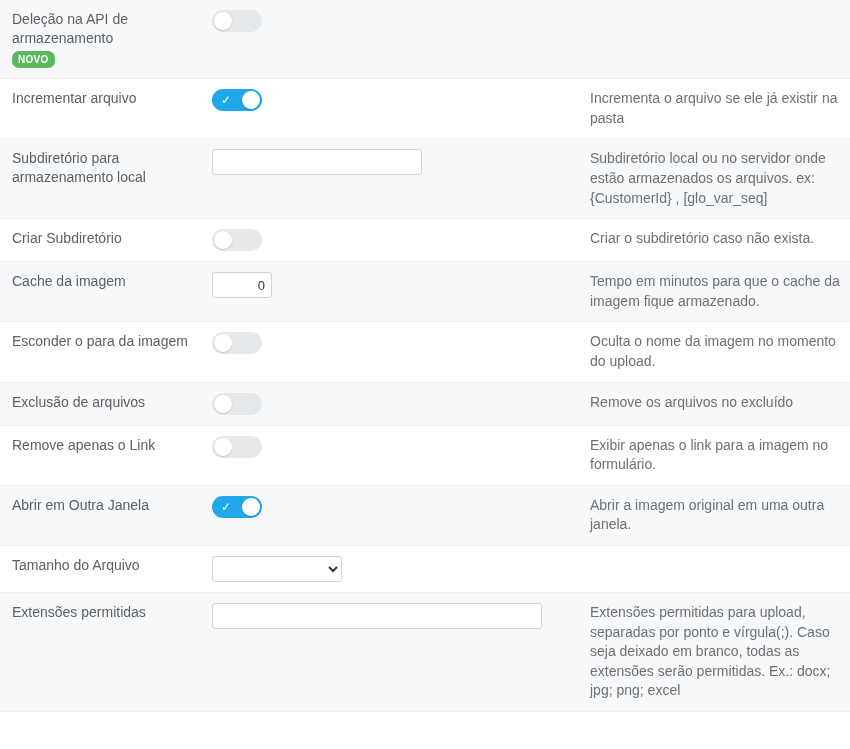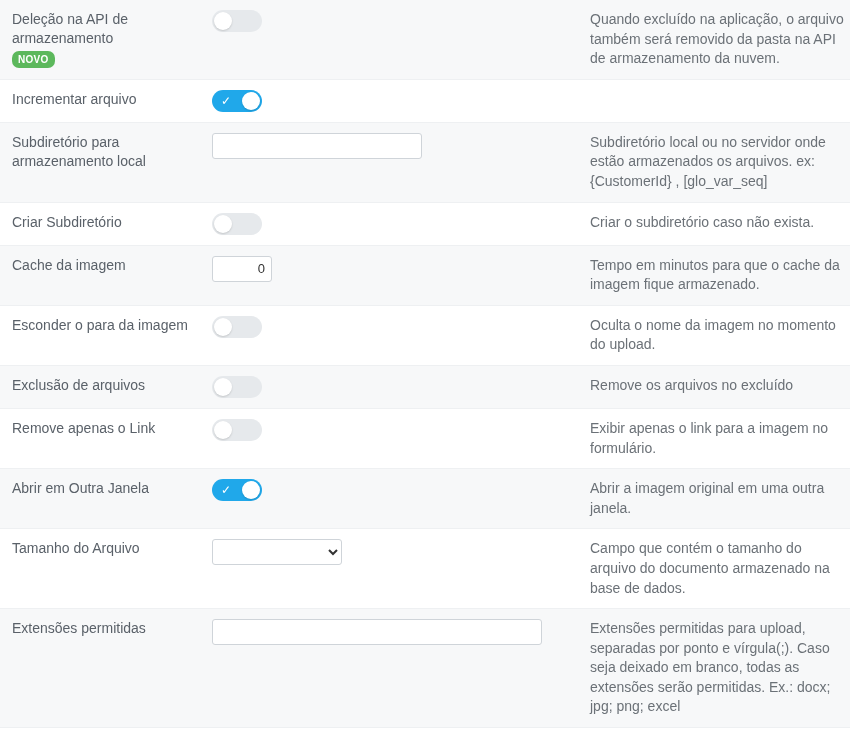--- a/index.html
+++ b/index.html
@@ -103,31 +103,31 @@
 <div class="row alt">
   <div class="col-label">
     <span>Deleção na API de armazenamento</span><br>
     <span class="badge">NOVO</span>
   </div>
   <div class="col-control">
     <div class="toggle">
       <span class="knob"></span>
     </div>
   </div>
-  <div class="col-desc">Quando excluído na aplicação, o arquivo também será removido da pasta na API de armazenamento da nuvem.</div>
 </div>
 
 <div class="row">
   <div class="col-label">Incrementar arquivo</div>
   <div class="col-control">
     <div class="toggle on">
       <span class="check">✓</span>
         <span class="knob"></span>
     </div>
   </div>
+  <div class="col-desc">Incrementa o arquivo se ele já existir na pasta</div>
 </div>
 
 <div class="row alt">
   <div class="col-label">Subdiretório para armazenamento local</div>
   <div class="col-control">
     <input type="text" class="text-input med" value="" style="">
   </div>
   <div class="col-desc">Subdiretório local ou no servidor onde estão armazenados os arquivos. ex: {CustomerId} , [glo_var_seq]</div>
 </div>
 
@@ -190,21 +190,20 @@
   <div class="col-desc">Abrir a imagem original em uma outra janela.</div>
 </div>
 
 <div class="row">
   <div class="col-label">Tamanho do Arquivo</div>
   <div class="col-control">
     <select class="text-input" style="width:130px">
       <option></option>
     </select>
   </div>
-  <div class="col-desc">Campo que contém o tamanho do arquivo do documento armazenado na base de dados.</div>
 </div>
 
 <div class="row alt">
   <div class="col-label">Extensões permitidas</div>
   <div class="col-control">
     <input type="text" class="text-input wide" value="" style="">
   </div>
   <div class="col-desc">Extensões permitidas para upload, separadas por ponto e vírgula(;). Caso seja deixado em branco, todas as extensões serão permitidas. Ex.: docx; jpg; png; excel</div>
 </div>
 

